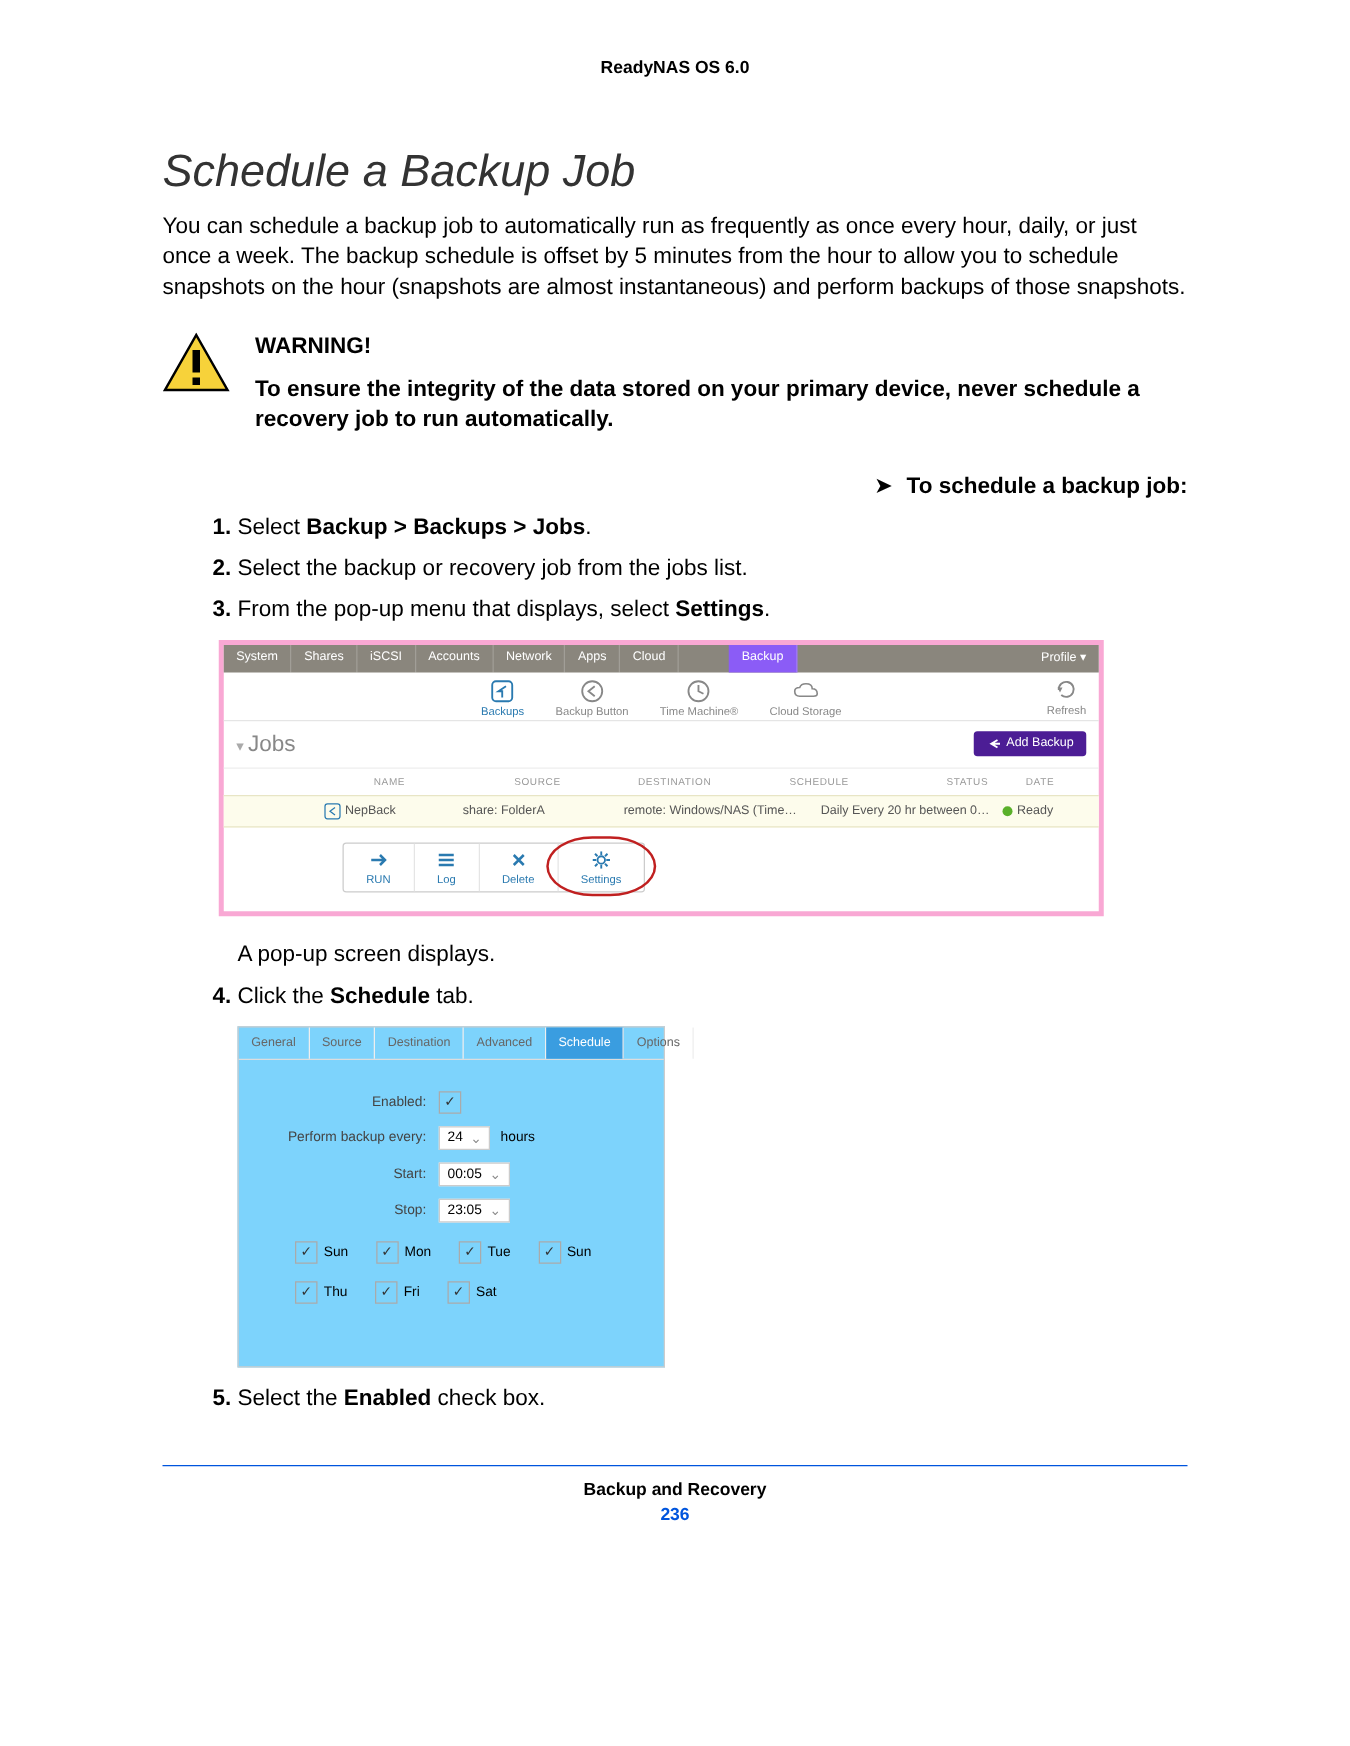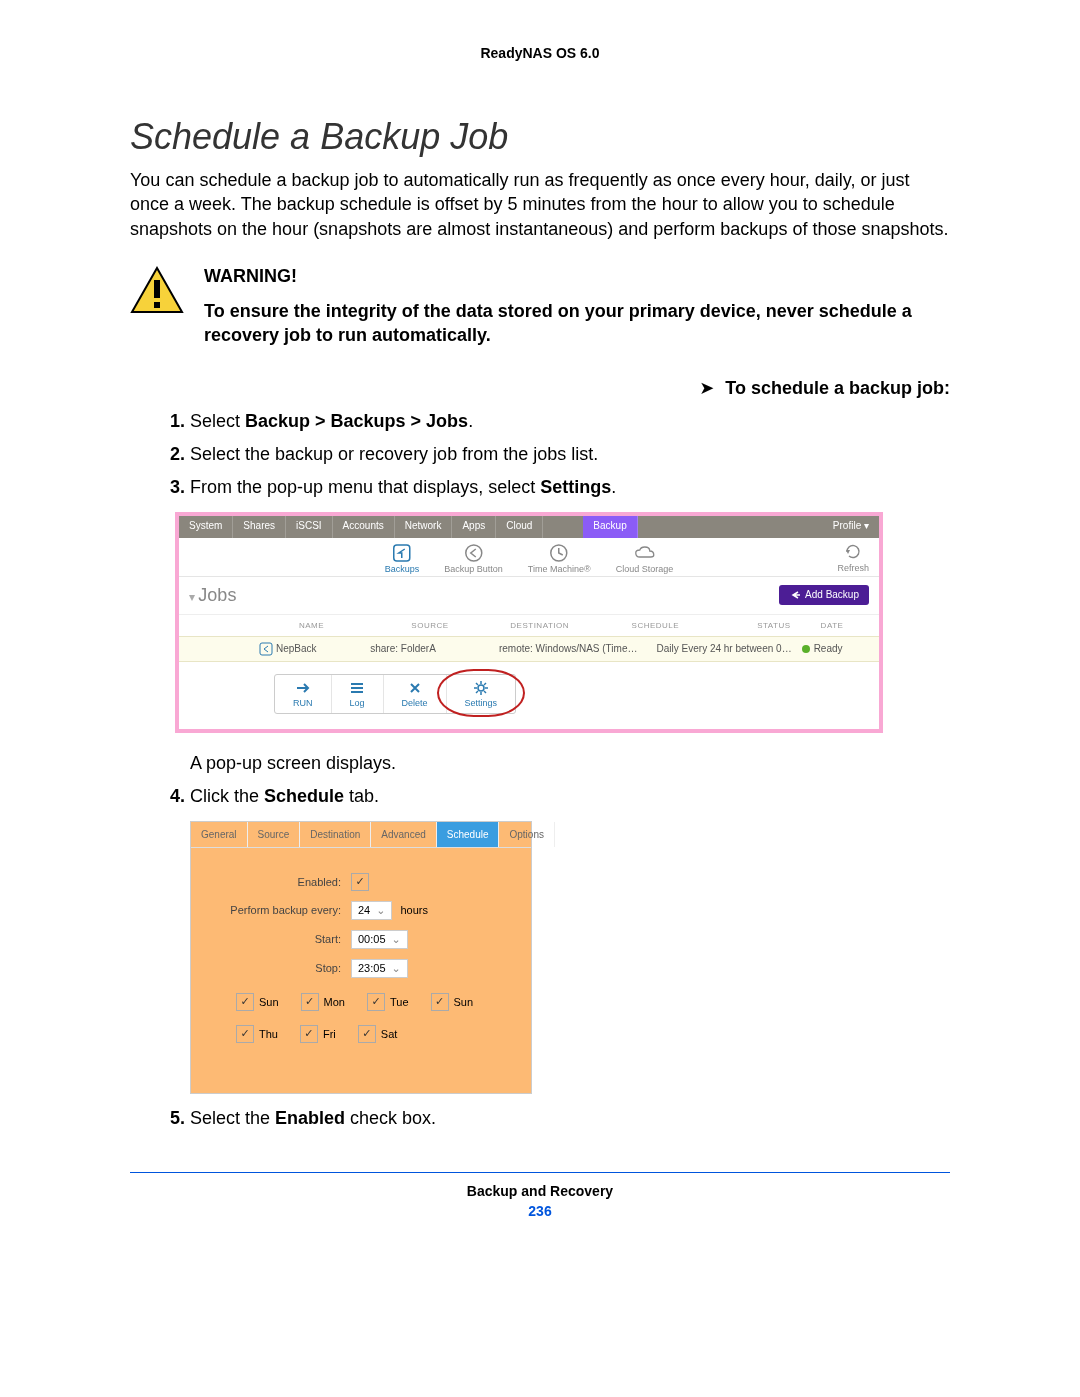--- a/index.html
+++ b/index.html
@@ -234,21 +234,21 @@
     top: -6px; left: -10px; right: -10px; bottom: -4px;
     border: 2px solid #c02020;
     border-radius: 50% / 60%;
   }
   
   .shot2 {
     margin: 10px 0 10px 60px;
     border: 1px solid #ccc;
     width: 340px;
     font-size: 11px;
-    background: #fdba74;
+    background: #7dd3fc;
   }
   .tabbar {
     display: flex;
     border-bottom: 1px solid #ddd;
   }
   .tabbar .tab {
     padding: 7px 10px;
     font-size: 10px;
     color: #666;
     border-right: 1px solid #eee;
@@ -454,21 +454,21 @@
     <div class="job-row">
       <span class="jname">
         <svg width="14" height="14">
             <rect x="1" y="1" width="12" height="12" rx="2" fill="none" stroke="#2a7ab0"></rect>
             <path d="M9 4 L5 7 L9 10" stroke="#2a7ab0" fill="none"></path>
           </svg>
         <span>NepBack</span>
       </span>
       <span class="jsource">share: FolderA</span>
       <span class="jdest">remote: Windows/NAS (Time…</span>
-      <span class="jsched">Daily Every 24 hr between 0…</span>
+      <span class="jsched">Daily Every 20 hr between 0…</span>
       <span class="jstatus">
         <span class="green-dot"></span>
         <span>Ready</span>
       </span>
     </div>
     <div class="popup-menu">
       <div class="popup-item">
         <span class="picon">
             <svg width="16" height="12">
               <path d="M2 6 L12 6 M9 2 L13 6 L9 10" stroke="#2a7ab0" stroke-width="2" fill="none"></path>

